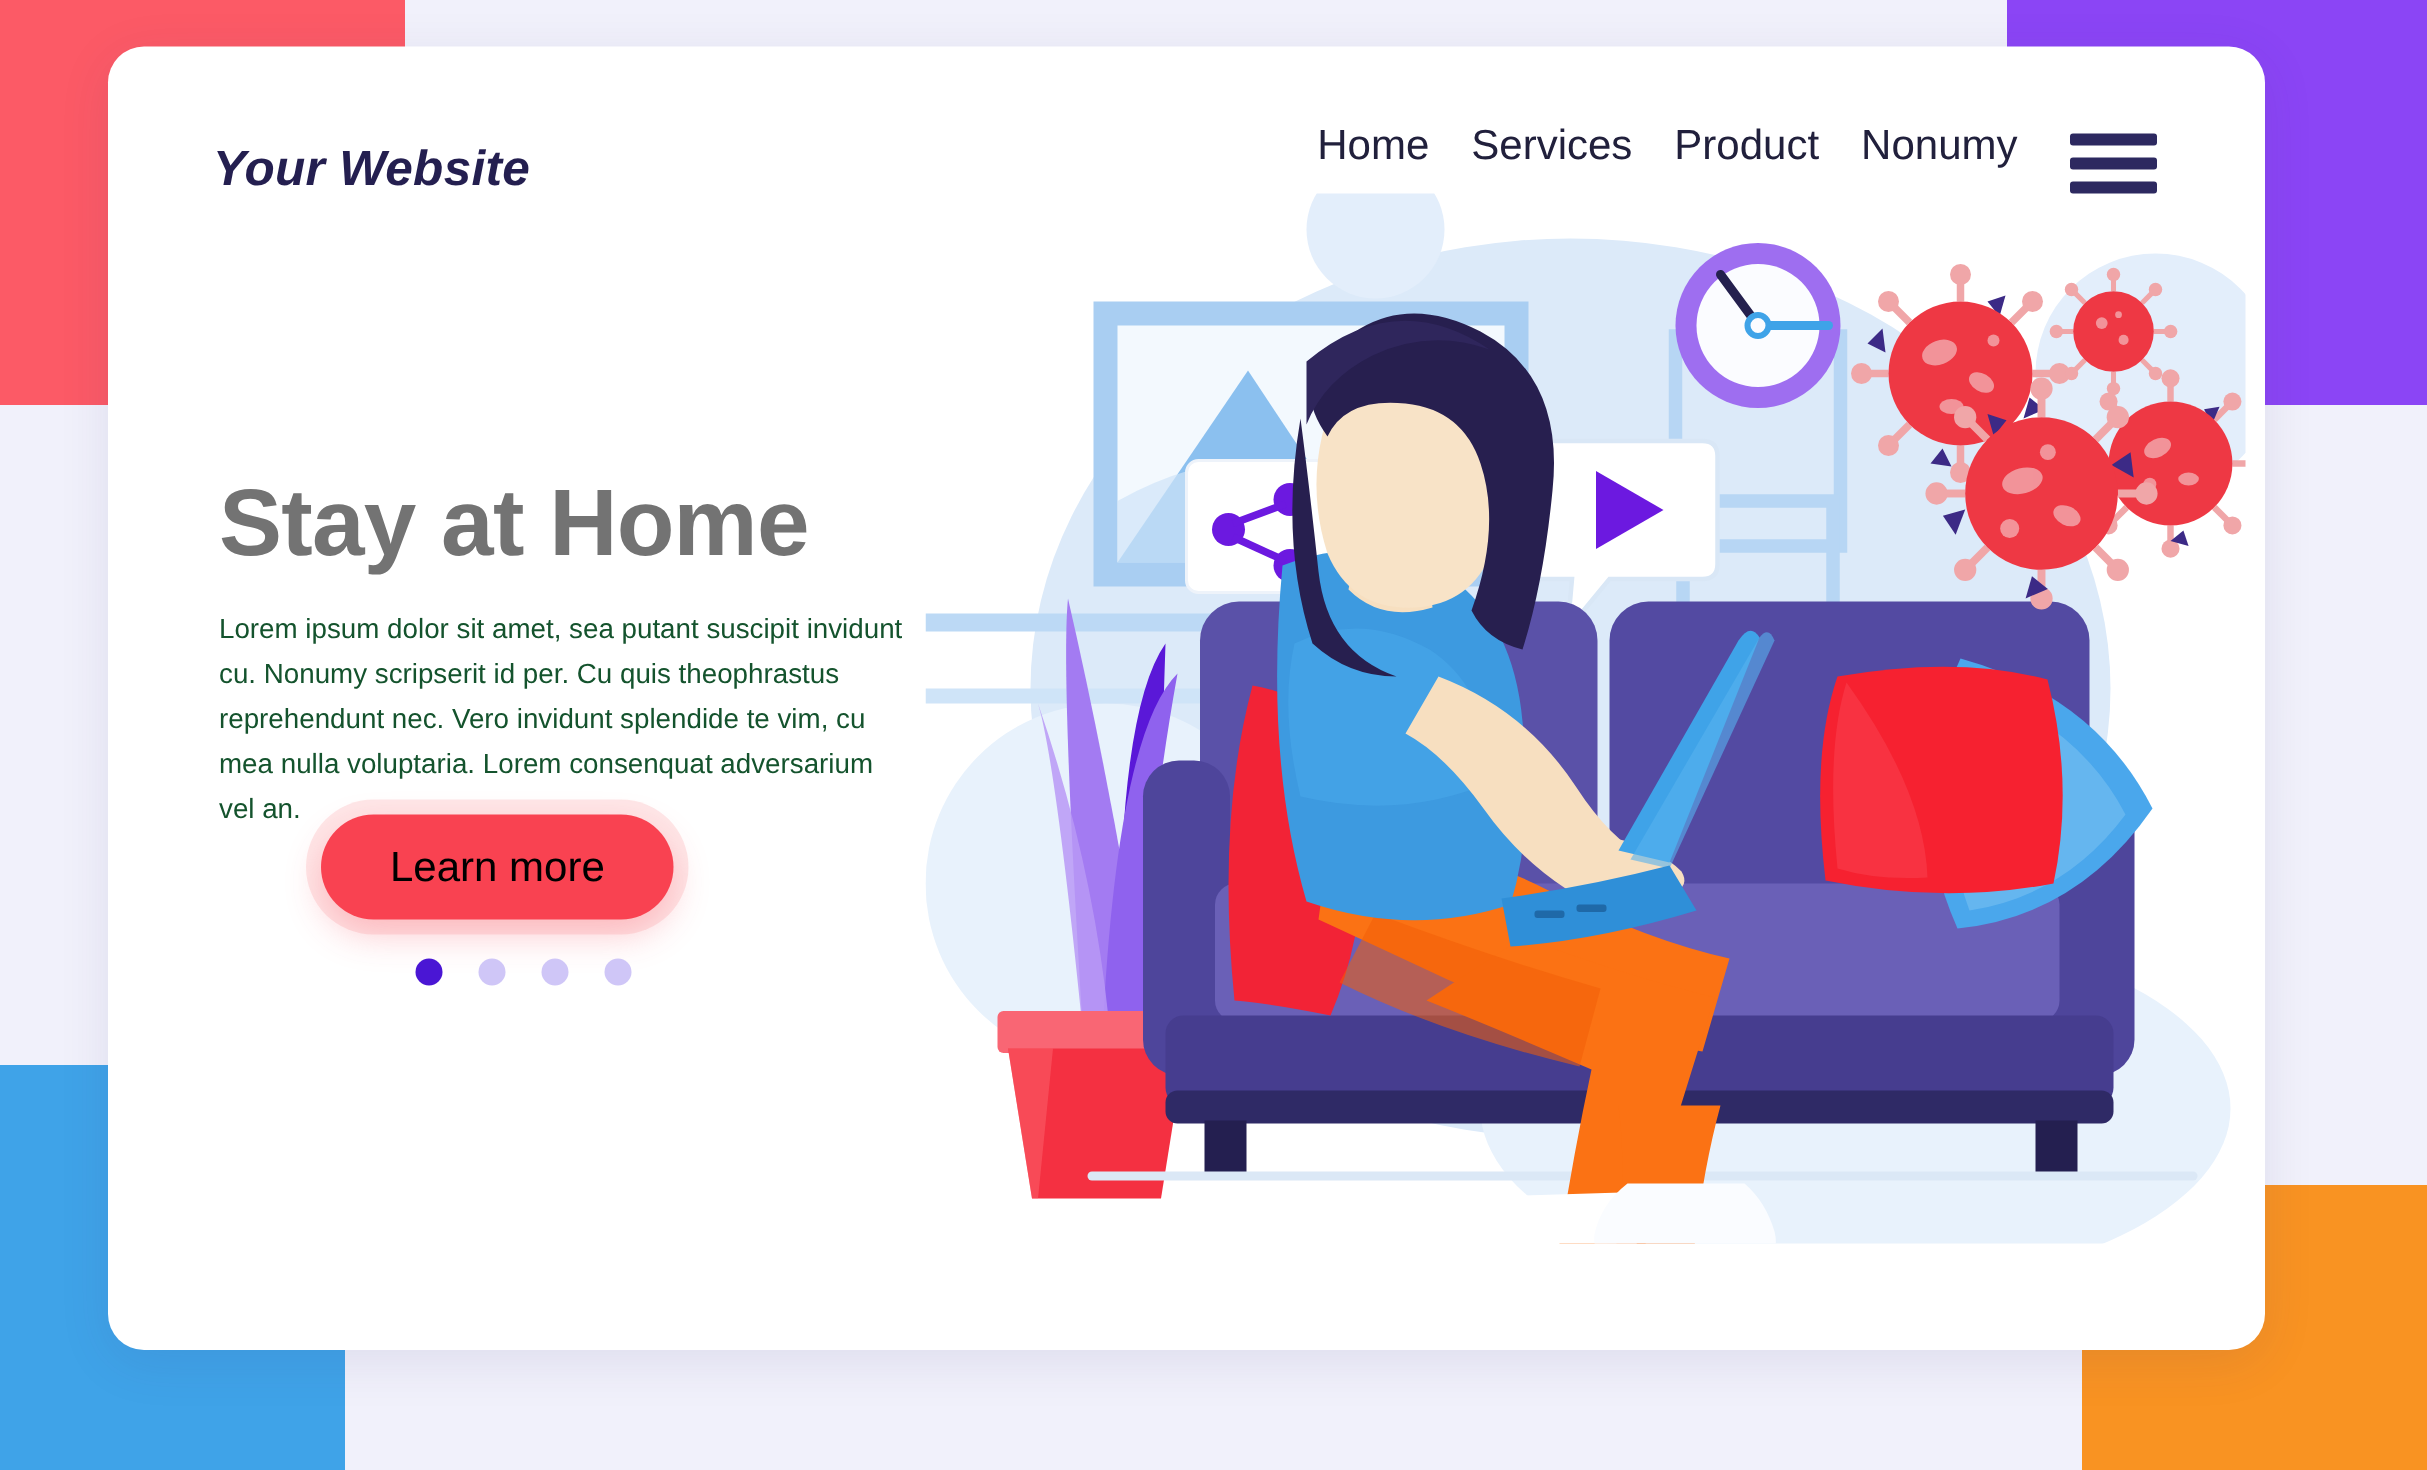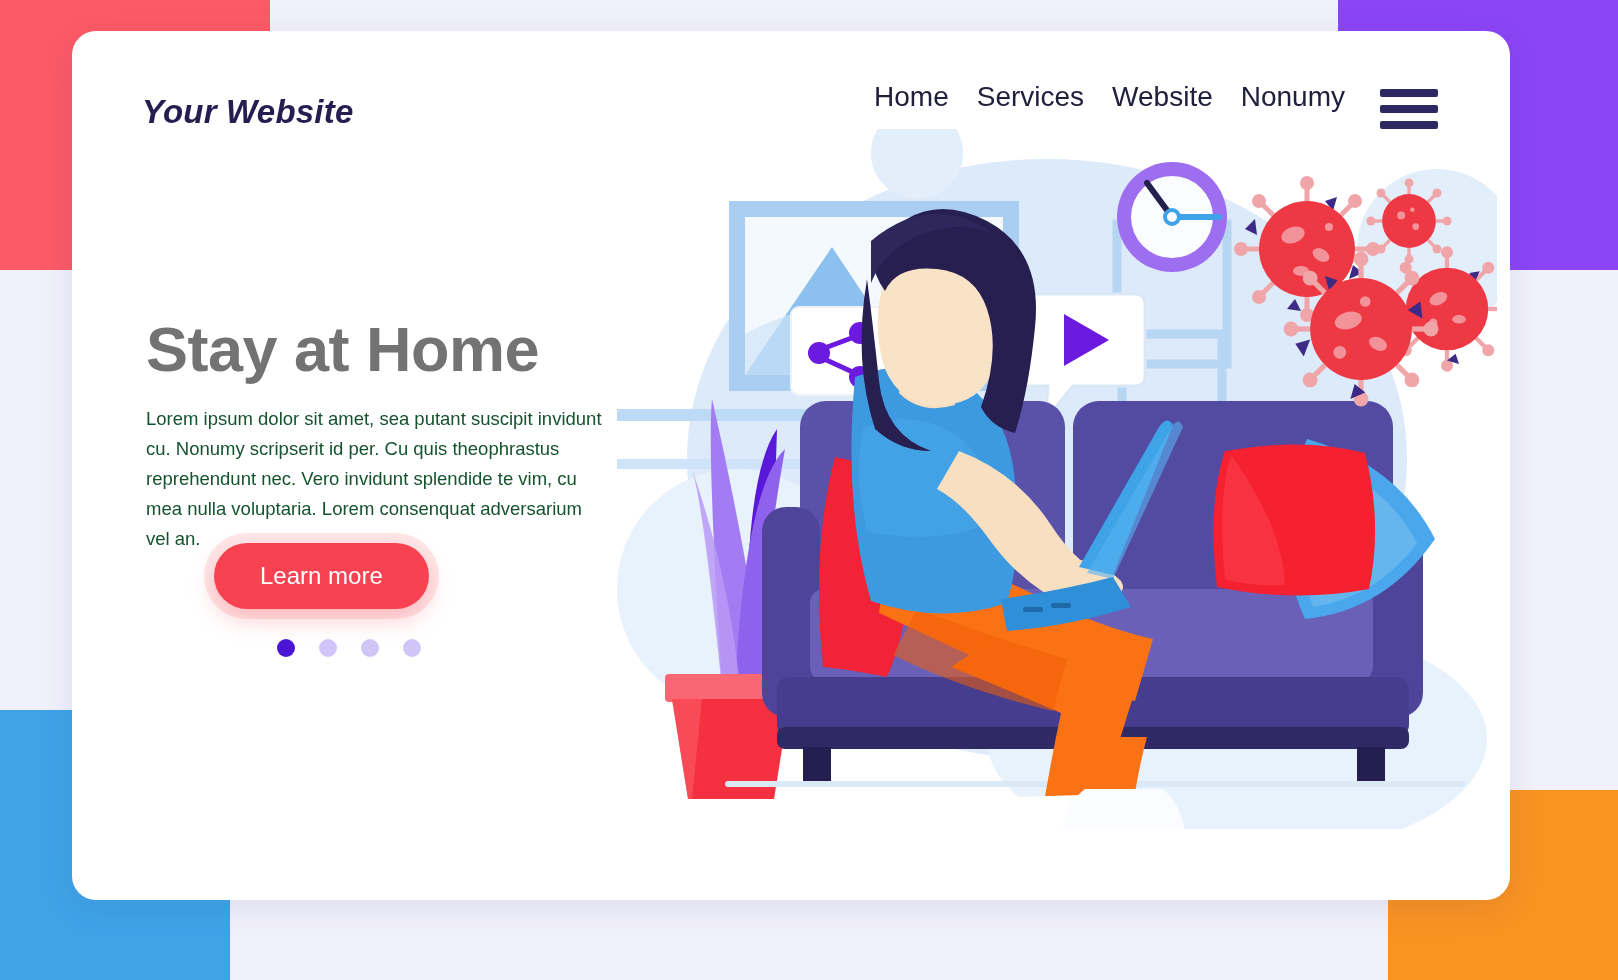--- a/index.html
+++ b/index.html
@@ -150,22 +150,22 @@
   .cta-wrap {
     position: absolute;
     left: 142px;
     top: 512px;
   }
   .cta {
     display: inline-block;
     padding: 19px 46px;
     border-radius: 40px;
     background: #f94251;
-    color: #ffffff;
-    font-size: 24px;
+    color: #000000;
+    font-size: 28px;
     border: none;
     cursor: pointer;
     font-family: "Liberation Sans", sans-serif;
     box-shadow: 0 0 0 10px rgba(249, 66, 81, 0.13),
                 0 10px 24px rgba(249, 66, 81, 0.28);
   }
   .dots {
     position: absolute;
     left: 205px;
     top: 608px;
@@ -203,21 +203,21 @@
   <div class="corner corner-br"></div>
 
   <div class="card">
 
     <div class="header">
       <div class="logo">Your Website</div>
 
       <div class="nav">
         <div class="nav-item">Home</div>
         <div class="nav-item">Services</div>
-        <div class="nav-item">Website</div>
+        <div class="nav-item">Product</div>
         <div class="nav-item">Nonumy</div>
       </div>
 
       <div class="burger">
         <span></span>
         <span></span>
         <span></span>
       </div>
     </div>
 

